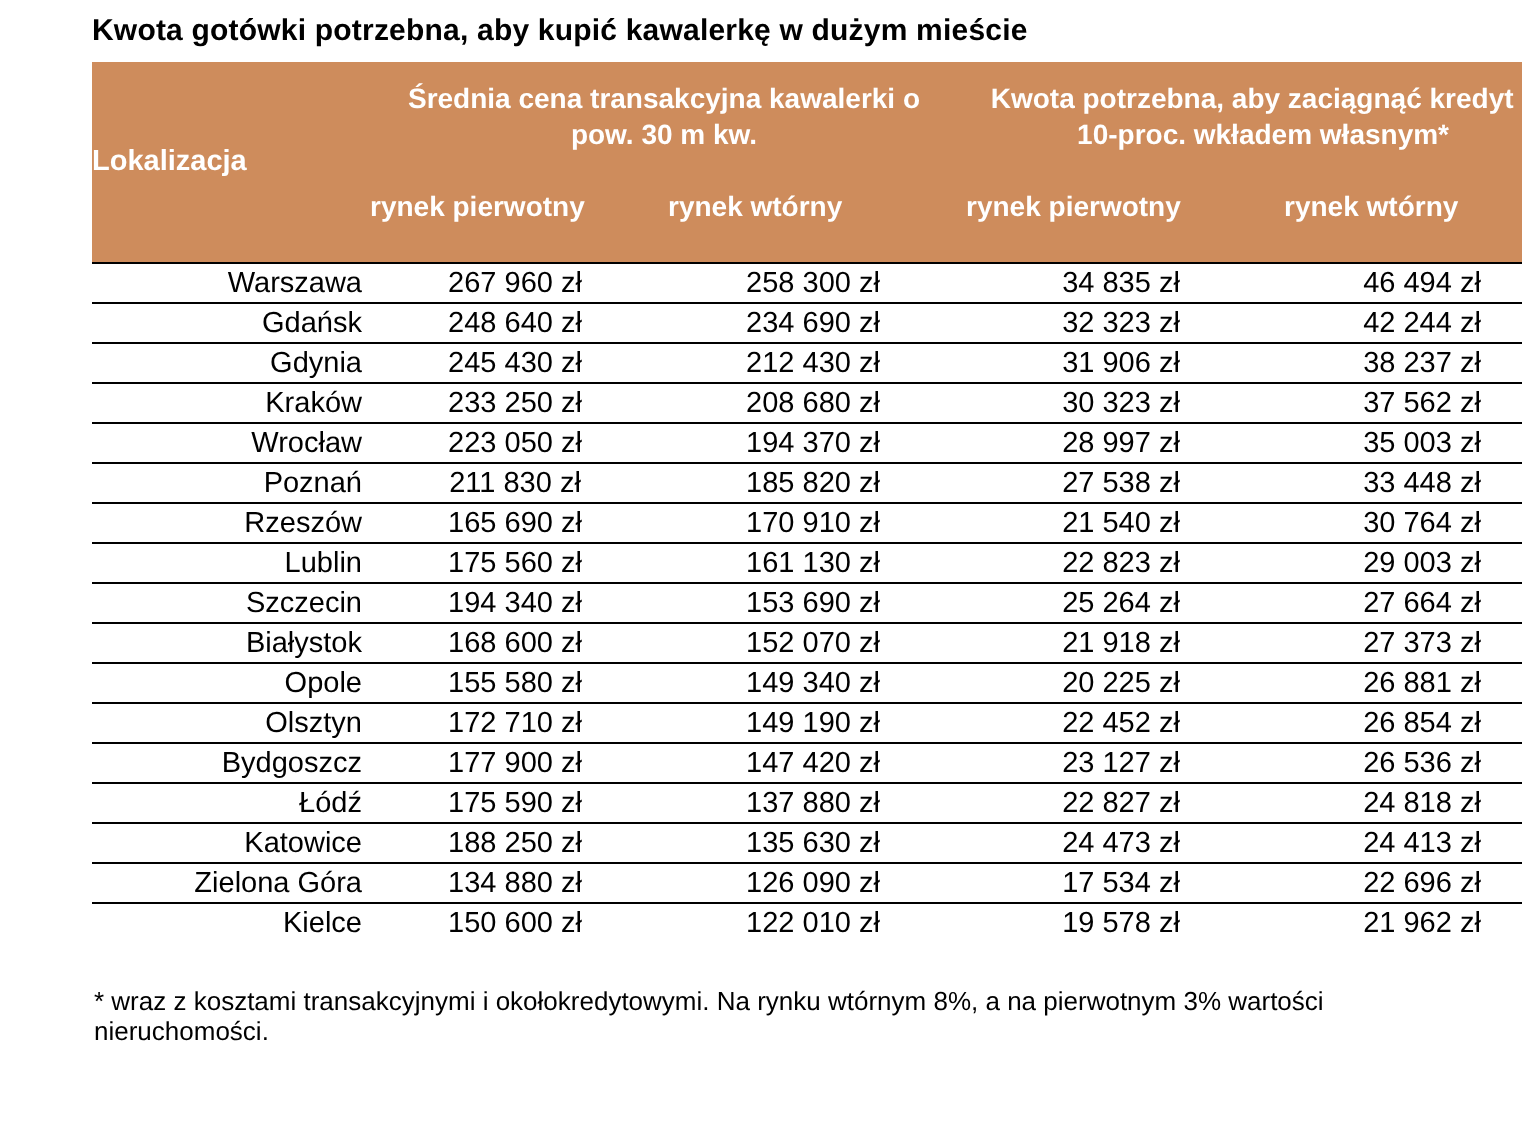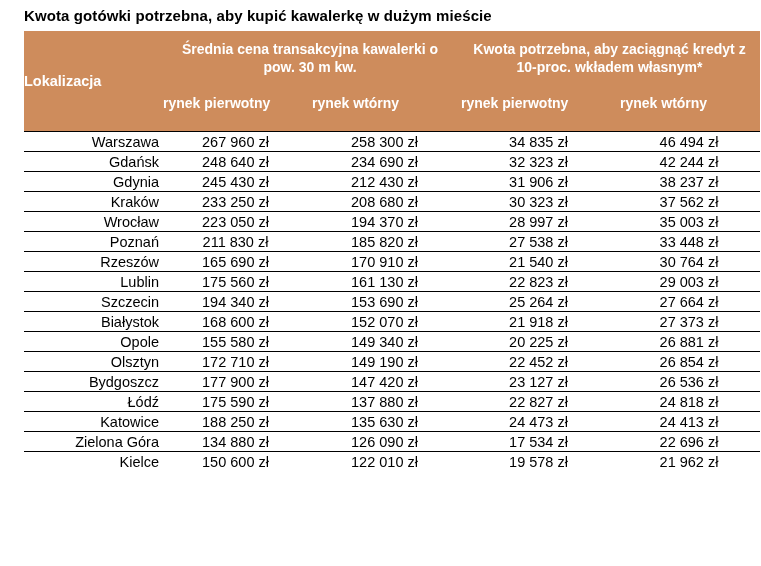--- a/index.html
+++ b/index.html
@@ -11,21 +11,21 @@
   }
   *{box-sizing:border-box;margin:0;padding:0;}
   html,body{background:var(--bg);}
   body{
     width:761px;
     height:566px;
     font-family:"Liberation Sans","DejaVu Sans",sans-serif;
     color:var(--text);
     overflow:hidden;
   }
-  .page{padding:7px 11px 0 24px;}
+  .page{padding:7px 11px 0 24px;margin-left:22px;}
   .title{
     font-size:15px;
     font-weight:bold;
     letter-spacing:0.1px;
     margin:0 0 7px 0;
     color:var(--text);
   }
   table.price-table{
     width:736px;
     border-collapse:collapse;
@@ -223,13 +223,14 @@
         <tr>
           <td class="city">Kielce</td>
           <td class="val">150 600 zł</td>
           <td class="val">122 010 zł</td>
           <td class="val">19 578 zł</td>
           <td class="val">21 962 zł</td>
         </tr>
       </tbody>
   </table>
 
+  <p class="footnote">* wraz z kosztami transakcyjnymi i okołokredytowymi. Na rynku wtórnym 8%, a na pierwotnym 3% wartości nieruchomości.</p>
 </div>
 
 </body></html>

